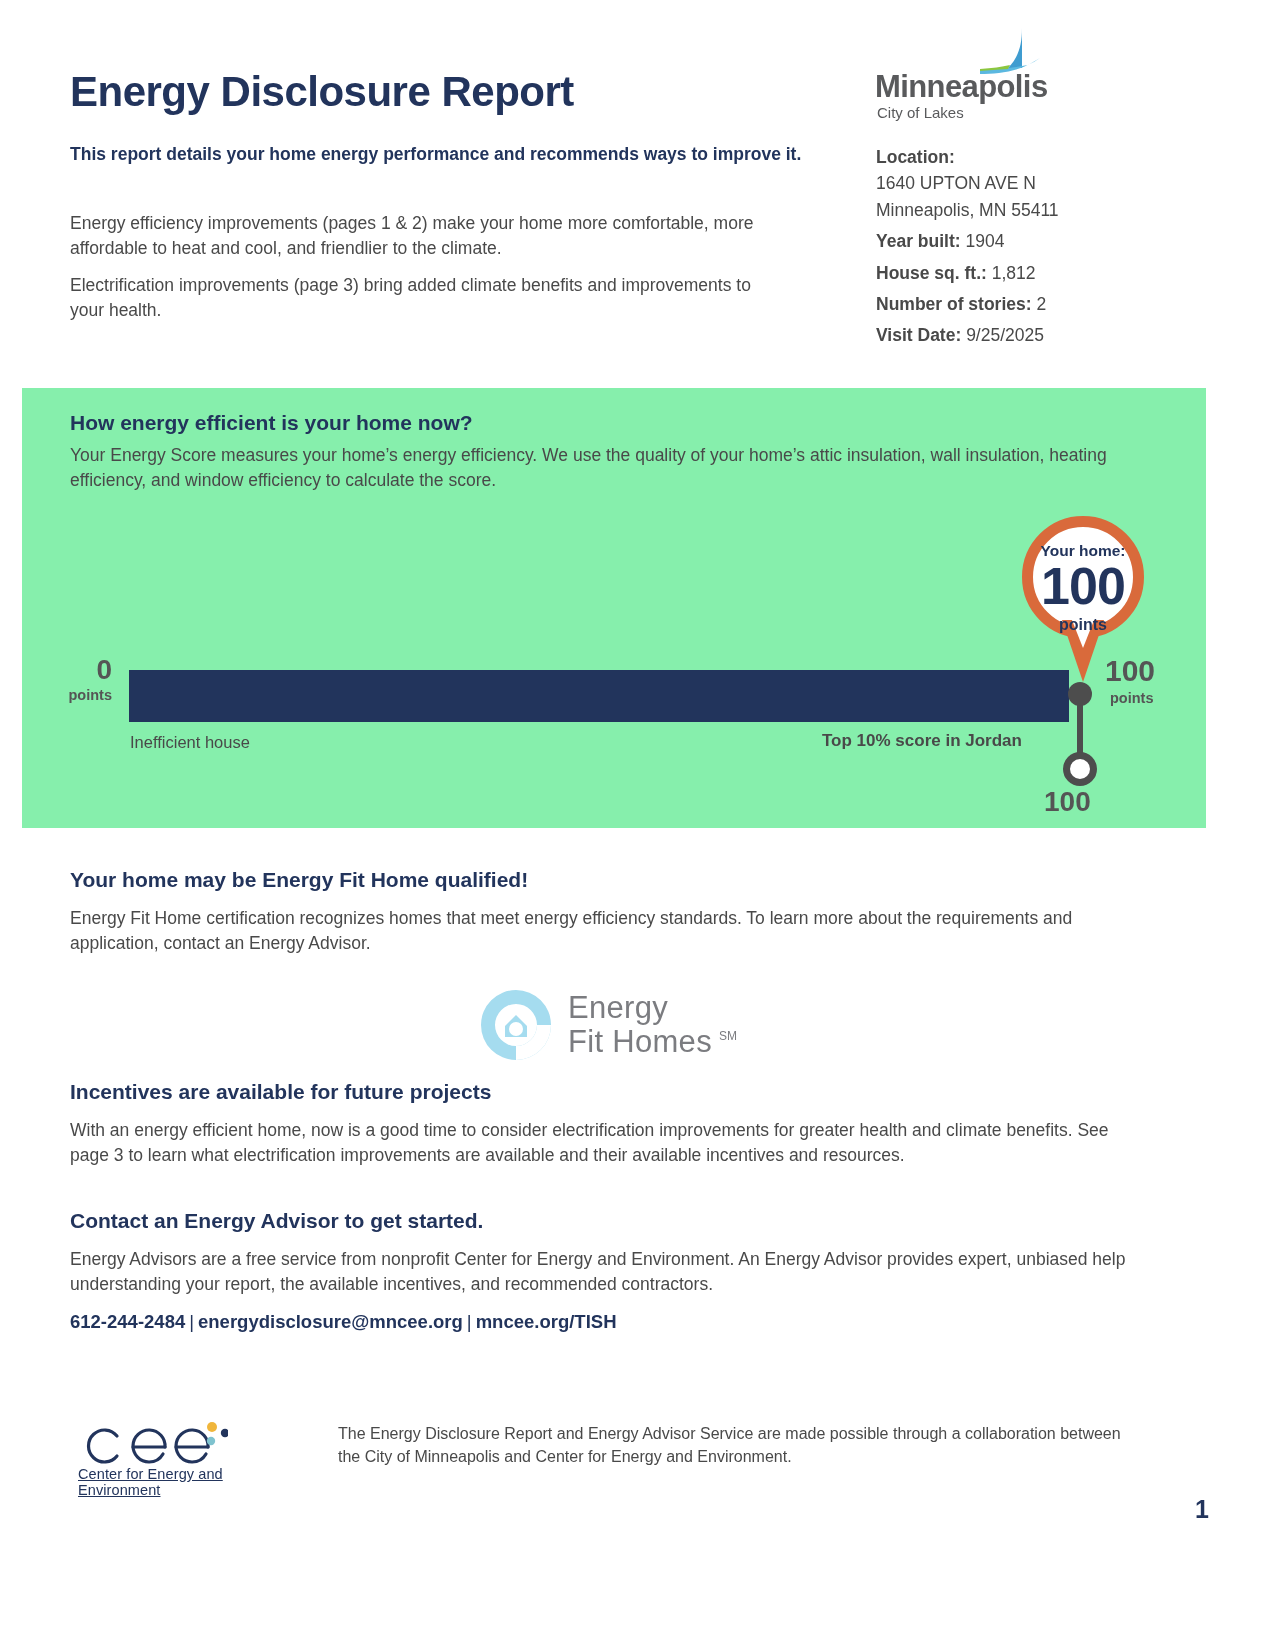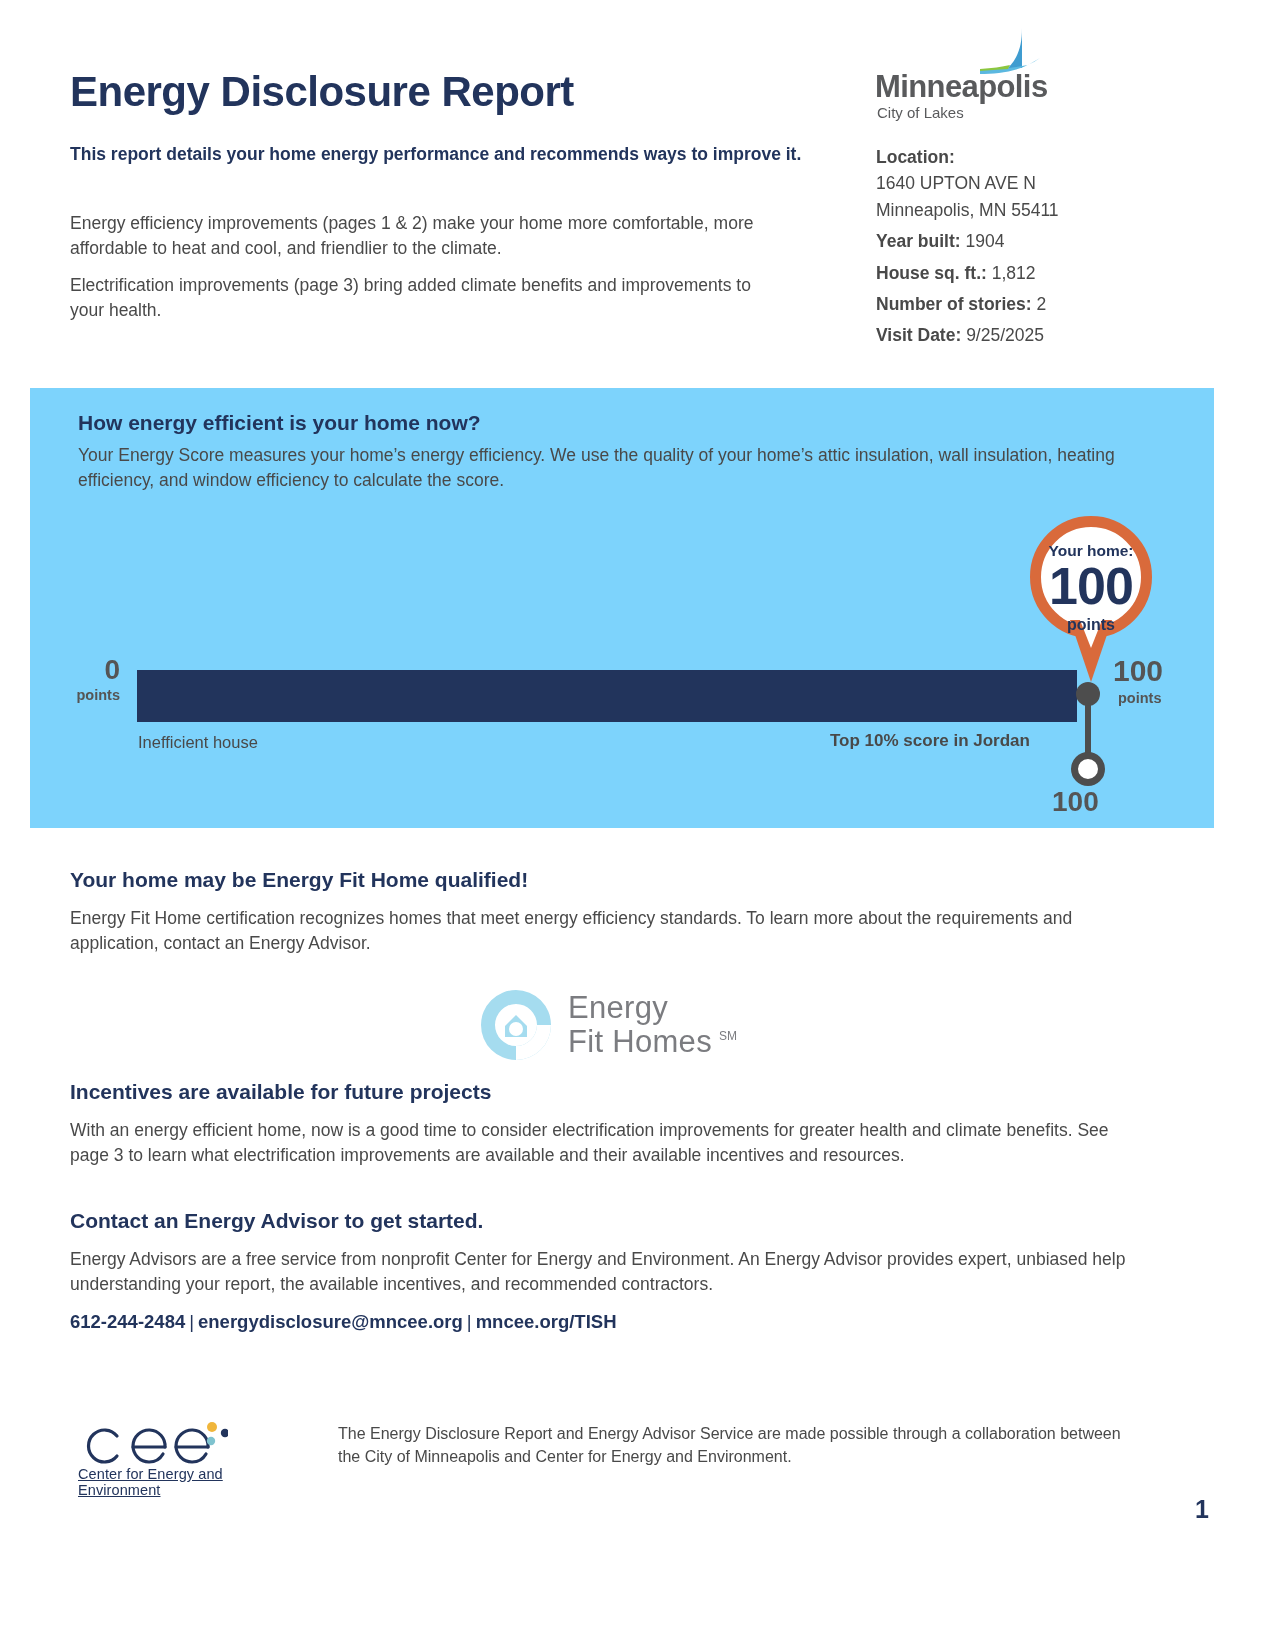--- a/index.html
+++ b/index.html
@@ -104,25 +104,25 @@
     line-height: 1.45;
   }
   .locblock .lbl { font-weight: bold; color: #494949; }
   .locblock .row { margin-bottom: 1px; }
   .locblock .addr { color: #494949; }
   .locblock .kv { margin-top: 6px; }
 
   
   .score-panel {
     position: absolute;
-    left: 30px;
+    left: 22px;
     top: 388px;
     width: 1184px;
     height: 440px;
-    background: #7dd3fc;
+    background: #86efac;
   }
   .score-h {
     position: absolute;
     left: 48px; top: 23px;
     font-size: 21px;
     font-weight: bold;
     color: #22345c;
   }
   .score-p {
     position: absolute;

